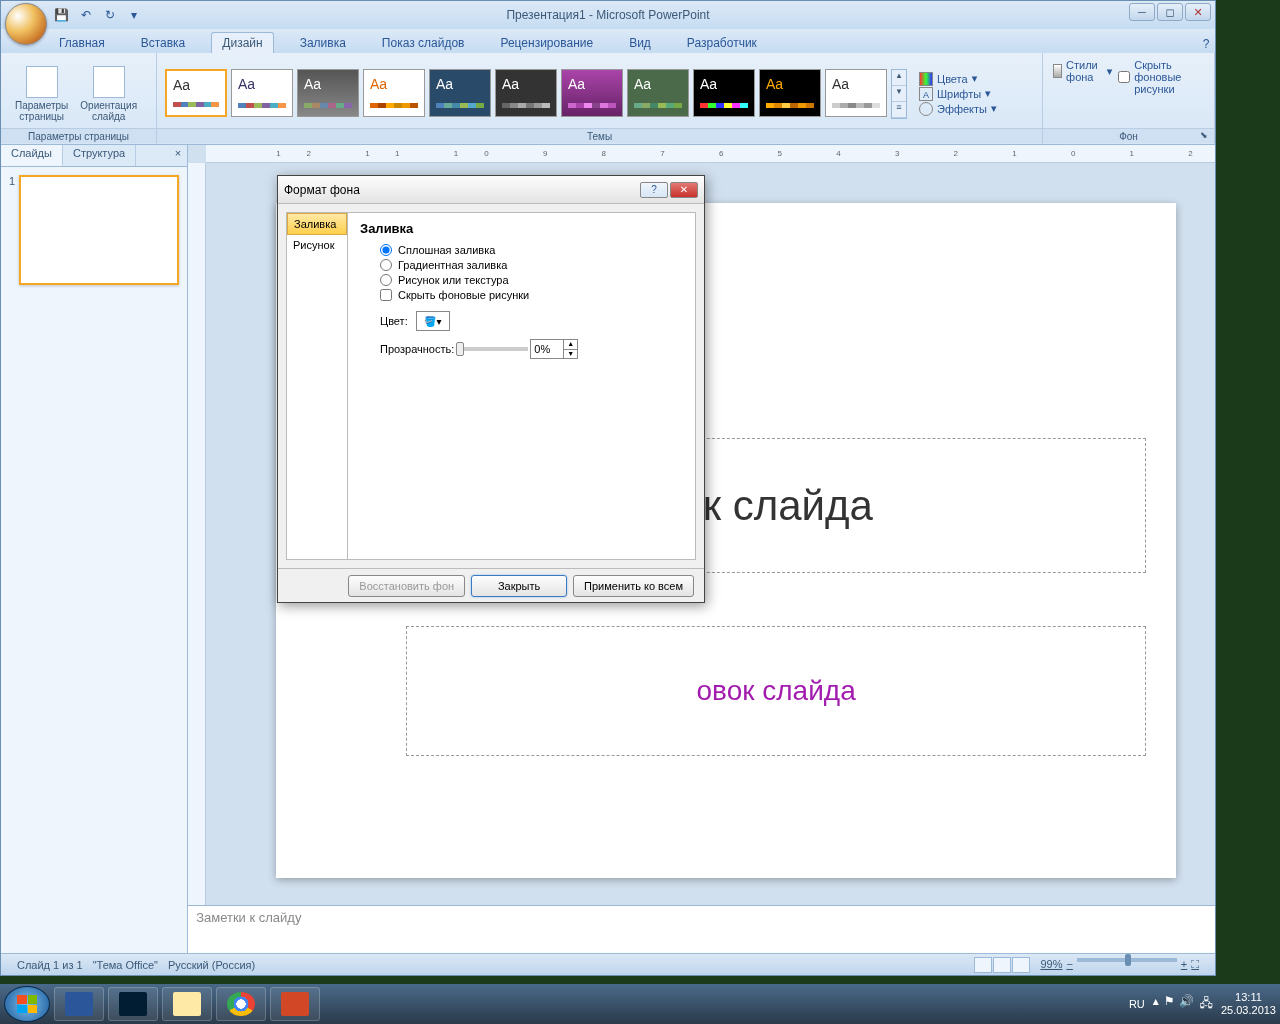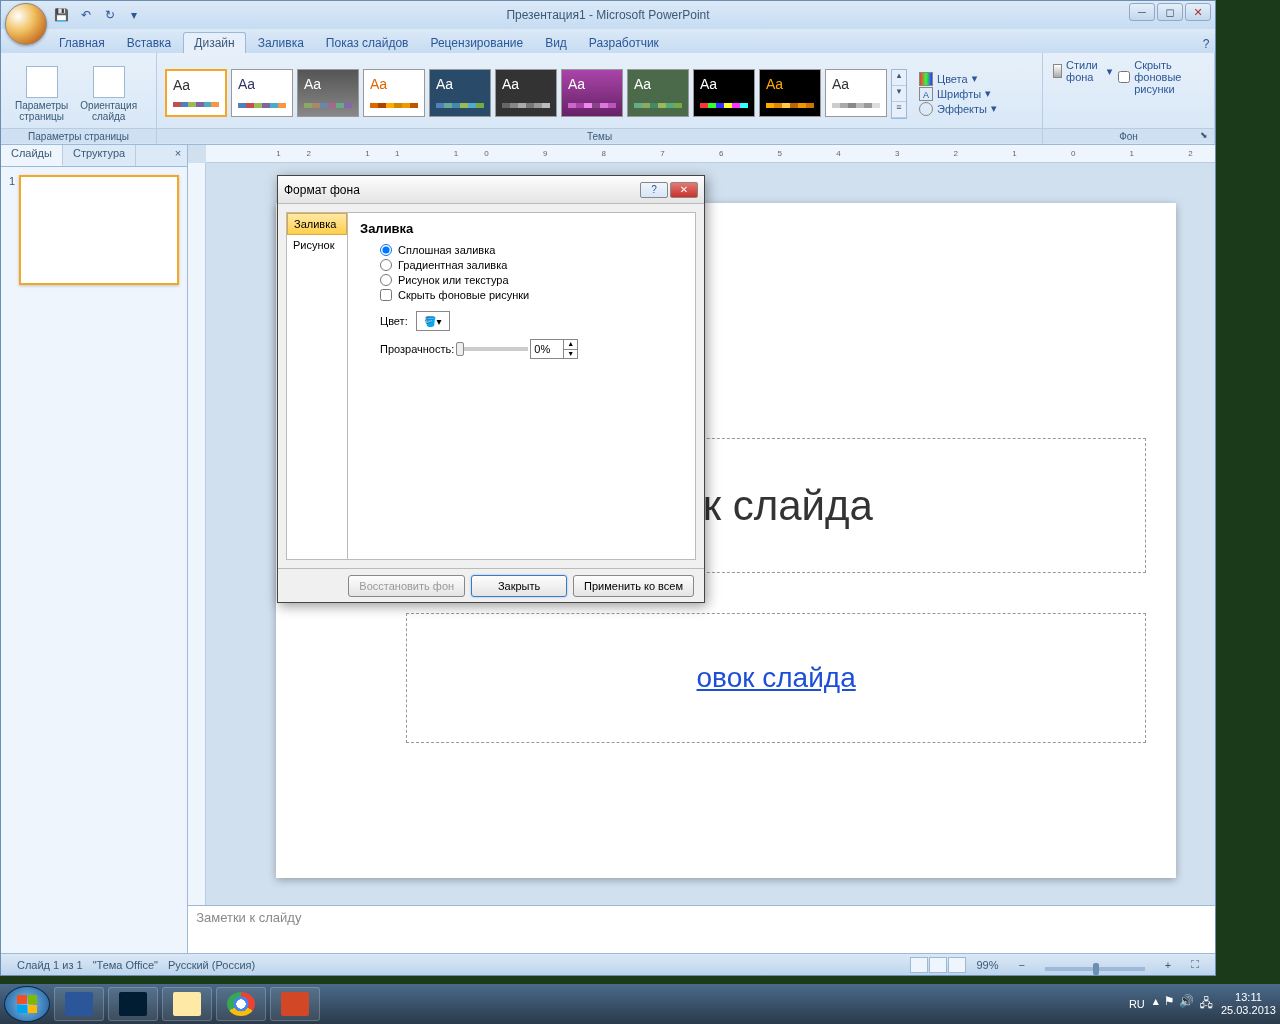--- a/index.html
+++ b/index.html
@@ -6,21 +6,21 @@
 html, body { width: 1280px; height: 1024px; overflow: hidden; background: #1a3a1a; }
 .window { width: 1216px; height: 976px; position: absolute; top: 0; left: 0; background: #cfe3f6; border: 1px solid #6a8fb3; display: flex; flex-direction: column; }
 .titlebar { height: 28px; background: linear-gradient(#dce9f7,#c6dcf2); display: flex; align-items: center; position: relative; }
 .office-btn { width: 42px; height: 42px; border-radius: 50%; background: radial-gradient(circle at 30% 30%, #fff, #f0c060 40%, #d08030 70%, #a04020); position: absolute; left: 4px; top: 2px; z-index: 10; border: 1px solid #888; box-shadow: 0 1px 3px rgba(0,0,0,0.3); }
 .qat { margin-left: 52px; display: flex; gap: 6px; align-items: center; }
 .qat-btn { width: 18px; height: 18px; display: flex; align-items: center; justify-content: center; font-size: 12px; color: #2b5797; }
 .title-text { position: absolute; left: 50%; transform: translateX(-50%); font-size: 12px; color: #3b5977; }
 .win-ctrls { position: absolute; right: 4px; top: 2px; display: flex; gap: 2px; }
 .win-ctrl { width: 26px; height: 18px; background: linear-gradient(#e6eff9,#c3d7ec); border: 1px solid #8fa9c7; border-radius: 3px; font-size: 11px; display: flex; align-items: center; justify-content: center; color: #3b5977; }
 .win-ctrl.close { color: #a33; }
-.ribbon-tabs { height: 24px; display: flex; align-items: flex-end; padding-left: 48px; gap: 2px; background: linear-gradient(#dce9f7,#c6dcf2); }
+.ribbon-tabs { height: 24px; display: flex; align-items: flex-end; padding-left: 48px; gap: 16px; background: linear-gradient(#dce9f7,#c6dcf2); }
 .tab { padding: 3px 10px; font-size: 12px; color: #2b5797; cursor: pointer; border-radius: 3px 3px 0 0; }
 .tab.active { background: #e7f0fa; border: 1px solid #9db9d8; border-bottom: none; color: #3b5977; }
 .ribbon { height: 92px; background: linear-gradient(#e7f0fa,#d6e6f6); border-bottom: 1px solid #9db9d8; display: flex; }
 .rgroup { border-right: 1px solid #b8cde4; display: flex; flex-direction: column; position: relative; padding: 2px 4px 0; }
 .rgroup-label { position: absolute; bottom: 1px; left: 0; right: 0; text-align: center; font-size: 10px; color: #3b5977; background: #cfe0f2; height: 15px; line-height: 15px; border-top: 1px solid #b8cde4; }
 .rgroup-body { flex: 1; display: flex; align-items: center; gap: 4px; padding: 4px 6px 16px; }
 .big-btn { display: flex; flex-direction: column; align-items: center; gap: 2px; padding: 2px 4px; cursor: pointer; }
 .big-btn .ico { width: 32px; height: 32px; background: #fff; border: 1px solid #9db9d8; }
 .big-btn .lbl { font-size: 10px; color: #3b5977; text-align: center; line-height: 11px; }
 .theme-thumb { width: 62px; height: 48px; border: 1px solid #999; background: #fff; position: relative; cursor: pointer; margin: 2px; }
@@ -50,28 +50,28 @@
 .slide-thumb .num { font-size: 11px; color: #3b5977; }
 .slide-thumb .img { width: 160px; height: 110px; background: #fff; border: 2px solid #f5a623; box-shadow: 0 1px 3px rgba(0,0,0,0.2); }
 
 .editor { flex: 1; display: flex; flex-direction: column; position: relative; }
 .hruler { height: 18px; background: #eef5fc; border-bottom: 1px solid #b8cde4; margin-left: 18px; font-size: 8px; color: #666; padding-left: 70px; white-space: nowrap; overflow: hidden; line-height: 18px; letter-spacing: 26px; }
 .editor-body { flex: 1; display: flex; overflow: hidden; }
 .vruler { width: 18px; background: #eef5fc; border-right: 1px solid #b8cde4; }
 .canvas-area { flex: 1; background: #d1e0ef; position: relative; overflow: hidden; }
 .slide-canvas { position: absolute; left: 70px; top: 40px; width: 900px; height: 675px; background: #fff; box-shadow: 0 2px 8px rgba(0,0,0,0.3); }
 .slide-title-ph { position: absolute; top: 235px; left: 130px; right: 30px; height: 135px; border: 1px dashed #999; display: flex; align-items: center; justify-content: center; font-size: 42px; color: #333; }
-.slide-sub-ph { position: absolute; top: 410px; left: 130px; right: 30px; height: 130px; border: 1px dashed #999; display: flex; align-items: center; justify-content: center; font-size: 28px; color: #1d4ed8; text-decoration: underline; }
+.slide-sub-ph { position: absolute; top: 423px; left: 130px; right: 30px; height: 130px; border: 1px dashed #999; display: flex; align-items: center; justify-content: center; font-size: 28px; color: #a21caf; }
 .notes { height: 48px; background: #fff; border-top: 1px solid #9db9d8; padding: 4px 8px; font-size: 13px; color: #888; margin-left: 0; }
 
 .statusbar { height: 22px; background: linear-gradient(#dbe8f6,#bed5ec); border-top: 1px solid #9db9d8; display: flex; align-items: center; font-size: 11px; color: #3b5977; padding: 0 16px; gap: 10px; }
 .statusbar .spacer { flex: 1; }
 .view-btns { display: flex; gap: 1px; }
 .view-btn { width: 18px; height: 16px; border: 1px solid #9db9d8; background: #eef5fc; }
-.zoom { display: flex; align-items: flex-end; gap: 20px; }
+.zoom { display: flex; align-items: flex-start; gap: 4px; text-decoration: underline; }
 .zoom-slider { width: 100px; height: 4px; background: #9db9d8; position: relative; }
 .zoom-slider .h { position: absolute; left: 48%; top: -4px; width: 6px; height: 12px; background: #6a8fb3; border-radius: 2px; }
 
 
 .dialog { position: absolute; left: 276px; top: 174px; width: 428px; height: 428px; background: #f0f0f0; border: 1px solid #444; box-shadow: 2px 3px 12px rgba(0,0,0,0.4); display: flex; flex-direction: column; z-index: 100; }
 .dlg-title { height: 28px; background: linear-gradient(#fdfdfd,#e4e4e4); border-bottom: 1px solid #bbb; display: flex; align-items: center; padding: 0 6px; font-size: 12px; }
 .dlg-title .spacer { flex: 1; }
 .dlg-ctrl { width: 28px; height: 16px; border: 1px solid #888; border-radius: 2px; font-size: 10px; display: flex; align-items: center; justify-content: center; margin-left: 2px; }
 .dlg-ctrl.help { background: linear-gradient(#f0f5fb,#d6e6f6); color: #2b5797; }
 .dlg-ctrl.close { background: linear-gradient(#e27a73,#c9302c); color: #fff; }

